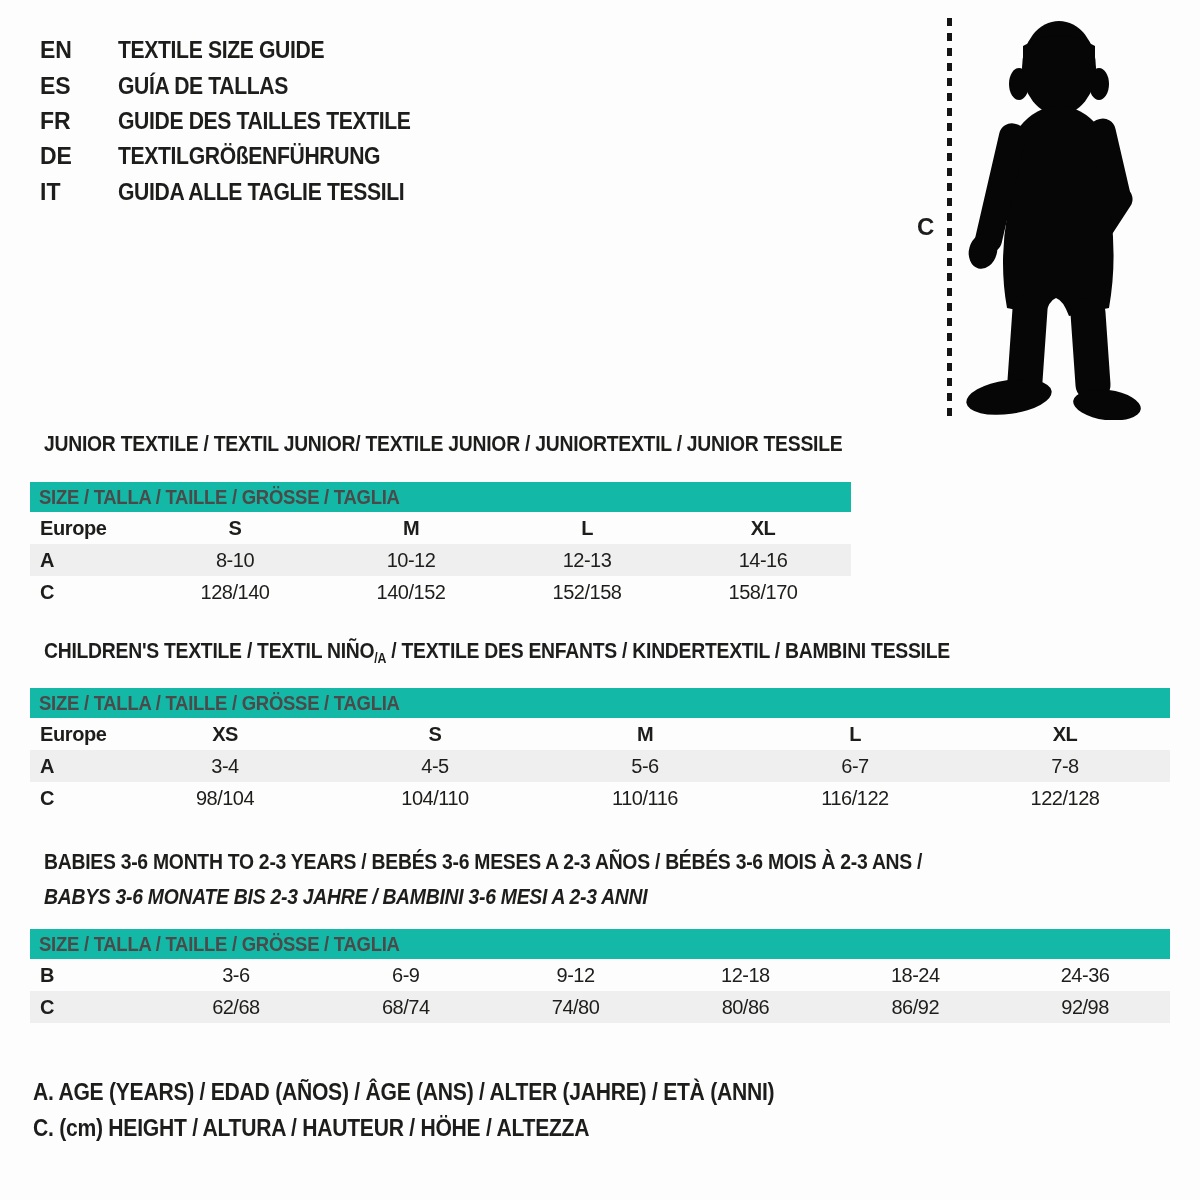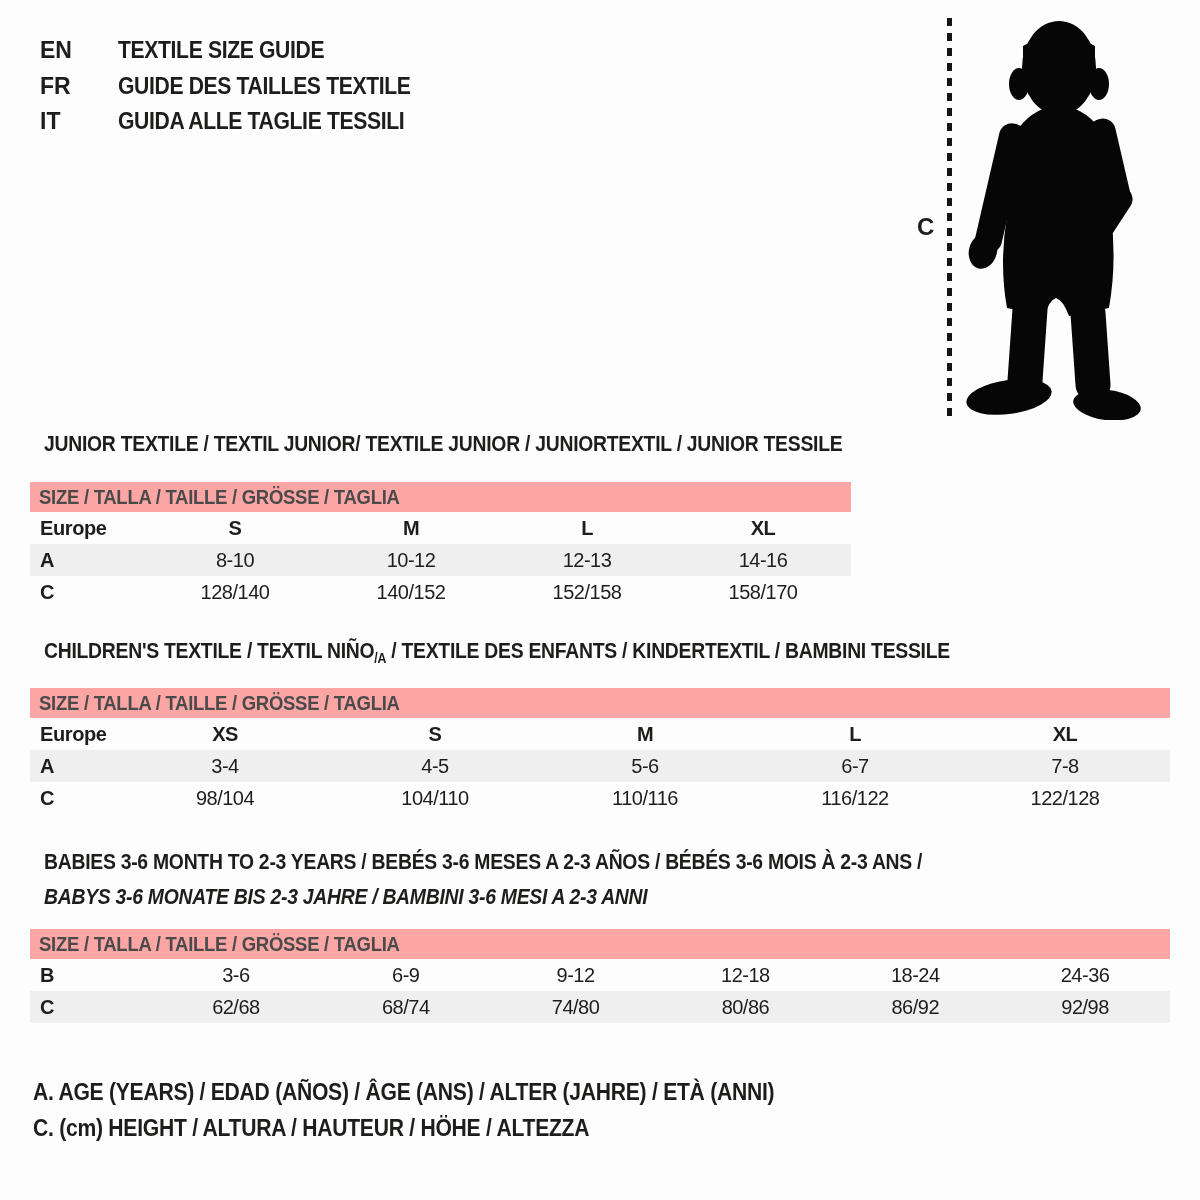--- a/index.html
+++ b/index.html
@@ -31,21 +31,21 @@
   }
   .toddler { position:absolute; left:63px; top:16px; }
 
   
   .sec-title { position:absolute; left:33px; font-size:22px; font-weight:bold; white-space:nowrap;margin-left:11px; }
   .sub { font-size:14px; vertical-align:-5px; }
 
   
   .size-table { position:absolute; left:30px; }
   .band {
-    height:30px; background:#fca5a5; display:flex; align-items:center;
+    height:30px; background:#14b8a6; display:flex; align-items:center;
     padding-left:9px; font-size:21px; font-weight:bold; color:#4a4a4a;
   }
   .t-row { display:grid; height:32px; align-items:center; font-size:20px; }
   .t-row.gray { background:#efefef; }
   .t-label { padding-left:10px; font-weight:bold; letter-spacing:-0.4px; }
   .t-cell { text-align:center; letter-spacing:-0.5px; }
   .t-row.colhead .t-cell { font-weight:bold; }
   .junior  { top:482px; width:821px; }
   .junior  .t-row { grid-template-columns:117px repeat(4,1fr); }
   .childrn { top:688px; width:1140px; }
@@ -66,22 +66,30 @@
 <body>
 
 <div class="page">
 
   <div class="langs">
     <div class="lang-row">
       <span class="lang-code">EN</span>
       <span class="lang-title">TEXTILE SIZE GUIDE</span>
     </div>
     <div class="lang-row">
+      <span class="lang-code">ES</span>
+      <span class="lang-title">GUÍA DE TALLAS</span>
+    </div>
+    <div class="lang-row">
       <span class="lang-code">FR</span>
       <span class="lang-title">GUIDE DES TAILLES TEXTILE</span>
+    </div>
+    <div class="lang-row">
+      <span class="lang-code">DE</span>
+      <span class="lang-title">TEXTILGRÖßENFÜHRUNG</span>
     </div>
     <div class="lang-row">
       <span class="lang-code">IT</span>
       <span class="lang-title">GUIDA ALLE TAGLIE TESSILI</span>
     </div>
   </div>
 
   <div class="figure">
     <span class="c-label">C</span>
     <div class="dash-line"></div>

